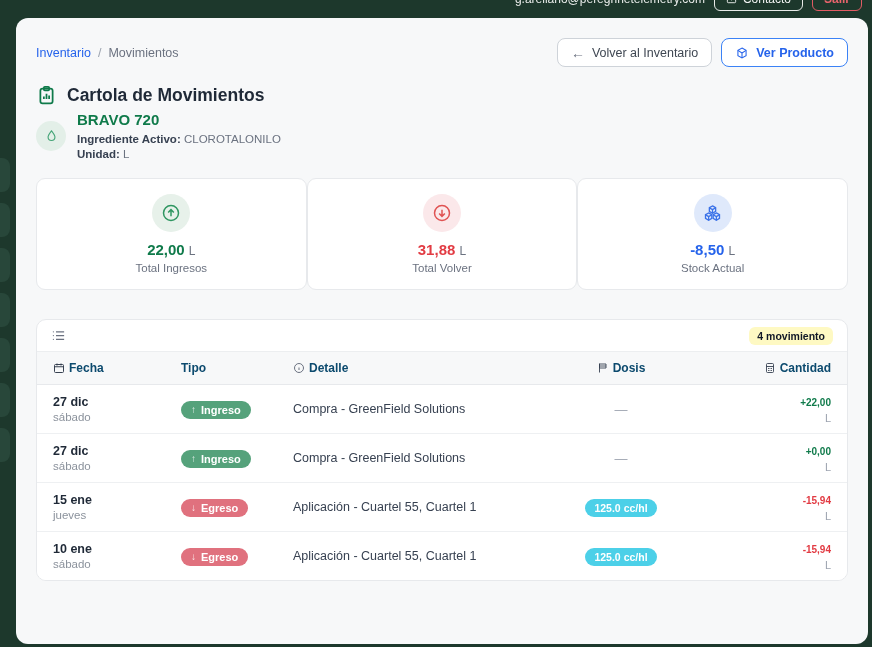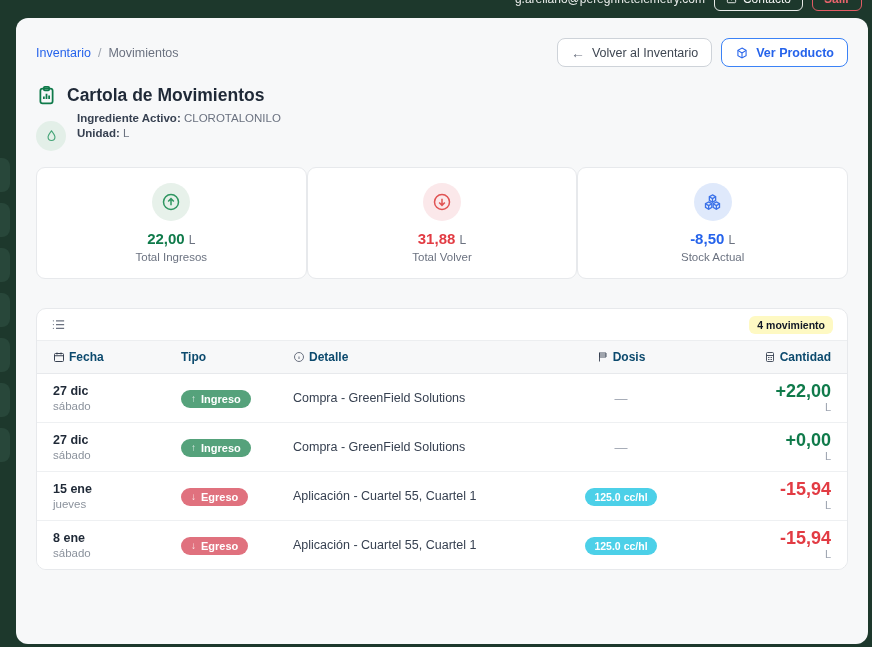--- a/index.html
+++ b/index.html
@@ -79,21 +79,21 @@
     color:#ffffff;font-size:11px;font-weight:bold;}
   .badge .badge-arrow{font-size:10px;opacity:.85;font-weight:normal;}
   .badge-in{background:#55a27b;}
   .badge-out{background:#e0717e;}
   .td-detail{font-size:12.5px;color:#374151;}
   .td-dose{text-align:center;}
   .dash{color:#9ca3af;font-size:13px;}
   .dose-badge{display:inline-block;background:#4cd0e8;color:#ffffff;font-size:10.5px;font-weight:bold;
     padding:3px 9px;border-radius:10px;}
   .td-amount{text-align:right;}
-  .td-amount .amt{font-size:18px;font-weight:bold;line-height:17px;}
+  .td-amount .amt{font-size:10px;font-weight:bold;line-height:17px;}
   .td-amount .amt.pos{color:#0f7a4a;}
   .td-amount .amt.neg{color:#e23b43;}
   .td-amount .amt-unit{font-size:11px;color:#9ca3af;line-height:14px;}
   .icon{flex:0 0 auto;display:block;}
 </style>
 </head>
 <body>
 
 <div class="topbar">
   <div class="topbar-inner">
@@ -153,20 +153,21 @@
     <h1 class="page-title">Cartola de Movimientos</h1>
   </div>
 
   <div class="product-block">
     <div class="product-icon">
       <svg class="icon" width="15" height="15" viewBox="0 0 24 24" fill="none" stroke="#46a578" stroke-width="1.8">
           <path d="M12 3c3.2 4.2 5.5 7 5.5 9.8a5.5 5.5 0 1 1-11 0C6.5 10 8.8 7.2 12 3z"></path>
         </svg>
     </div>
     <div>
+      <div class="product-name">BRAVO 720</div>
       <div class="product-line">
         <b>Ingrediente Activo:</b> <span>CLOROTALONILO</span>
       </div>
       <div class="product-line">
         <b>Unidad:</b> <span>L</span>
       </div>
     </div>
   </div>
 
   <div class="stats">
@@ -305,21 +306,21 @@
       <div class="td td-detail">Aplicación - Cuartel 55, Cuartel 1</div>
       <div class="td td-dose"><span class="dose-badge">125.0 cc/hl</span></div>
       <div class="td td-amount">
         <div class="amt neg">-15,94</div>
         <div class="amt-unit">L</div>
       </div>
     </div>
 
     <div class="trow row-grid">
       <div class="td td-date">
-        <div class="date">8 ene</div>
+        <div class="date">10 ene</div>
         <div class="day">sábado</div>
       </div>
       <div class="td">
         <span class="badge badge-out">
             <span class="badge-arrow">↓</span>
             <span>Egreso</span>
           </span>
       </div>
       <div class="td td-detail">Aplicación - Cuartel 55, Cuartel 1</div>
       <div class="td td-dose"><span class="dose-badge">125.0 cc/hl</span></div>

